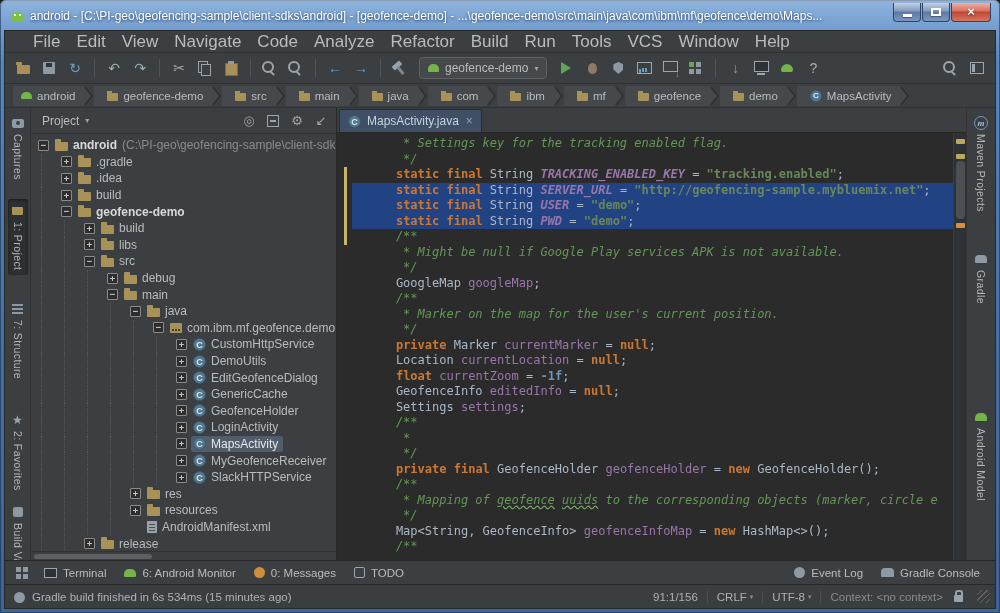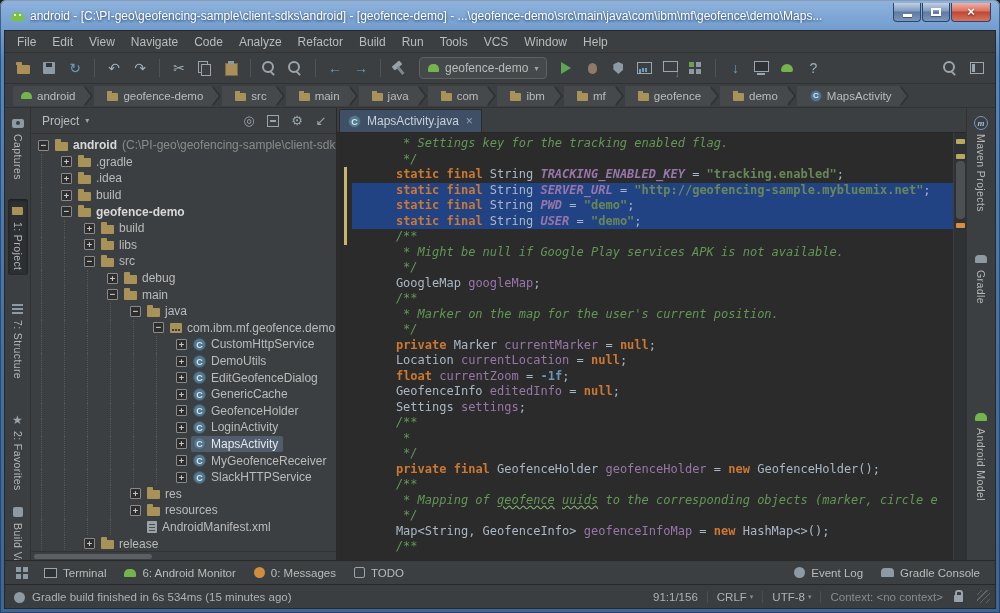--- a/index.html
+++ b/index.html
@@ -16,21 +16,21 @@
 .winbtns{display:flex;margin-top:-8px;margin-right:3px;flex:none;}
 .wbtn{width:28px;height:19px;display:flex;align-items:center;justify-content:center;
   border:1px solid #2c466b;border-top:none;border-radius:0 0 4px 4px;margin-left:1px;
   background:linear-gradient(#c3d0e4,#8099bd 45%,#5d7aa3 50%,#7e97ba);color:#fff;}
 .wbtn.close{width:40px;background:linear-gradient(#f0b0a4,#d9705f 45%,#bf4734 50%,#d4755f);
   font-weight:bold;font-size:13px;text-shadow:0 1px 2px rgba(0,0,0,.5);}
 .minbar{width:9px;height:3px;background:#fff;margin-top:7px;box-shadow:0 1px 1px rgba(0,0,0,.4);}
 .maxrect{width:10px;height:8px;border:2px solid #fff;box-shadow:0 1px 1px rgba(0,0,0,.3);}
 .frame{height:579px;background:#3c3f41;display:flex;flex-direction:column;border:1px solid #282828;}
 
-.menubar{height:22px;flex:none;display:flex;align-items:center;padding-left:4px;font-size:12px;color:#bbb;border-bottom:1px solid #323232;}
+.menubar{height:22px;flex:none;display:flex;align-items:center;padding-left:20px;font-size:17px;color:#bbb;border-bottom:1px solid #323232;}
 .mi{padding:2px 8px;}
 
 .toolbar{height:31px;flex:none;display:flex;align-items:center;padding:0 6px;gap:2px;border-bottom:1px solid #323232;}
 .tbtn{width:24px;height:22px;display:inline-flex;align-items:center;justify-content:center;position:relative;font-size:14px;color:#9fb0bb;border-radius:3px;flex:none;}
 .tsep{width:1px;height:18px;background:#525252;margin:0 5px;flex:none;}
 .tspacer{flex:1;}
 .runcfg{height:22px;display:inline-flex;align-items:center;gap:6px;padding:0 8px;margin:0 5px;background:#45494b;border:1px solid #5e6162;border-radius:4px;font-size:12px;color:#bbb;flex:none;}
 .caret{font-size:8px;color:#9aa5ad;}
 .mini-android{width:11px;height:8px;background:#74b44a;border-radius:5px 5px 1px 1px;display:inline-block;}
 
@@ -607,22 +607,22 @@
             <span>MapsActivity.java</span>
             <span class="closex">×</span>
           </div>
         </div>
         <div class="codewrap">
           <div class="code">
               <div class="cl"><span class="tk-cmt">     * Settings key for the tracking enabled flag.</span></div>
               <div class="cl"><span class="tk-cmt">     */</span></div>
               <div class="cl g"><span class="tk-pln">    </span><span class="tk-kw">static final </span><span class="tk-pln">String </span><span class="tk-cons">TRACKING_ENABLED_KEY</span><span class="tk-pln"> = </span><span class="tk-str">"tracking.enabled"</span><span class="tk-pln">;</span></div>
               <div class="cl sel g"><span class="tk-pln">    </span><span class="tk-kw">static final </span><span class="tk-pln">String </span><span class="tk-cons">SERVER_URL</span><span class="tk-pln"> = </span><span class="tk-str">"</span><span class="tk-stru">http://geofencing-sample.mybluemix.net</span><span class="tk-str">"</span><span class="tk-pln">;</span></div>
+              <div class="cl sel g"><span class="tk-pln">    </span><span class="tk-kw">static final </span><span class="tk-pln">String </span><span class="tk-cons">USER</span><span class="tk-pln"> = </span><span class="tk-str">"demo"</span><span class="tk-pln">;</span></div>
               <div class="cl sel g"><span class="tk-pln">    </span><span class="tk-kw">static final </span><span class="tk-pln">String </span><span class="tk-cons">PWD</span><span class="tk-pln"> = </span><span class="tk-str">"demo"</span><span class="tk-pln">;</span></div>
-              <div class="cl sel g"><span class="tk-pln">    </span><span class="tk-kw">static final </span><span class="tk-pln">String </span><span class="tk-cons">USER</span><span class="tk-pln"> = </span><span class="tk-str">"demo"</span><span class="tk-pln">;</span></div>
               <div class="cl g"><span class="tk-cmt">    /**</span></div>
               <div class="cl"><span class="tk-cmt">     * Might be null if Google Play services APK is not available.</span></div>
               <div class="cl"><span class="tk-cmt">     */</span></div>
               <div class="cl"><span class="tk-pln">    GoogleMap </span><span class="tk-fld">googleMap</span><span class="tk-pln">;</span></div>
               <div class="cl"><span class="tk-cmt">    /**</span></div>
               <div class="cl"><span class="tk-cmt">     * Marker on the map for the user's current position.</span></div>
               <div class="cl"><span class="tk-cmt">     */</span></div>
               <div class="cl"><span class="tk-pln">    </span><span class="tk-kw">private </span><span class="tk-pln">Marker </span><span class="tk-fld">currentMarker</span><span class="tk-pln"> = </span><span class="tk-kw">null</span><span class="tk-pln">;</span></div>
               <div class="cl"><span class="tk-pln">    Location </span><span class="tk-fld">currentLocation</span><span class="tk-pln"> = </span><span class="tk-kw">null</span><span class="tk-pln">;</span></div>
               <div class="cl"><span class="tk-pln">    </span><span class="tk-kw">float </span><span class="tk-fld">currentZoom</span><span class="tk-pln"> = </span><span class="tk-num">-1f</span><span class="tk-pln">;</span></div>

